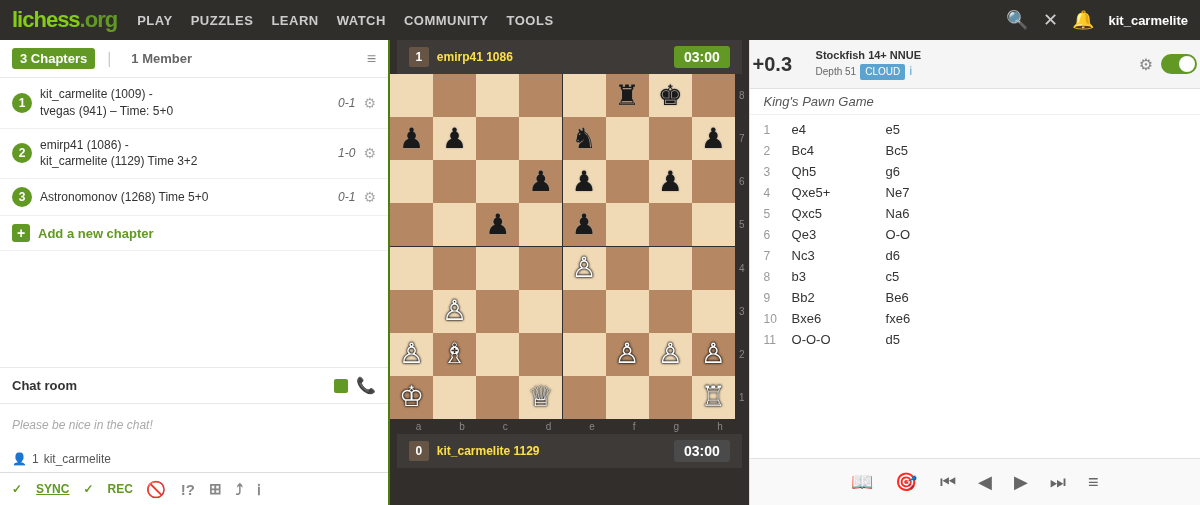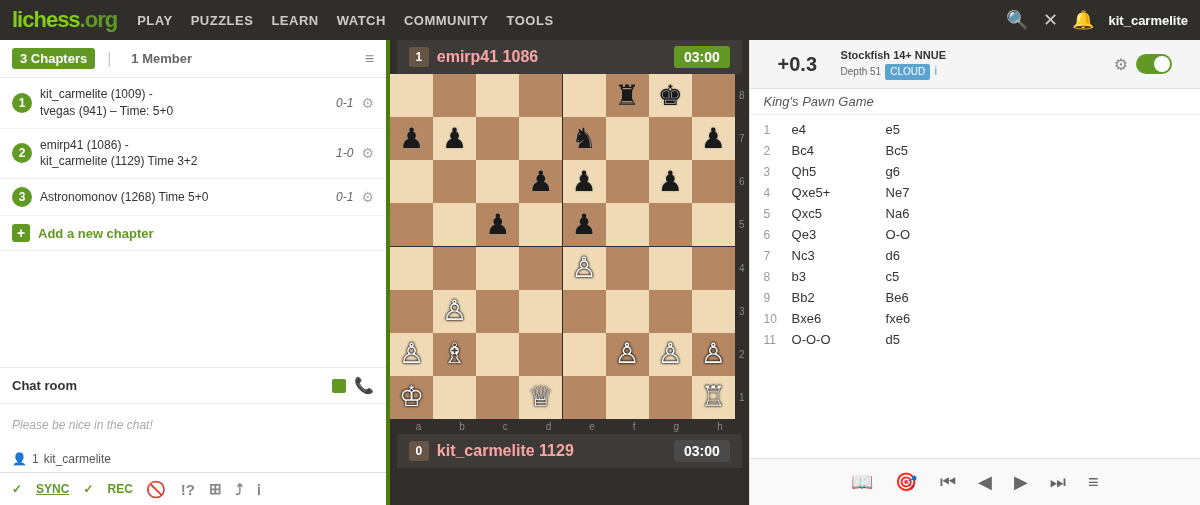--- a/index.html
+++ b/index.html
@@ -47,21 +47,21 @@
     .main-content {
       display: flex;
       flex: 1;
       overflow: hidden;
     }
 
     
     .left-panel {
       width: 390px;
       background: #fff;
-      border-right: 4px solid #4d7c0f;
+      border-right: 2px solid #4d7c0f;
       display: flex;
       flex-direction: column;
       flex-shrink: 0;
     }
 
     .left-panel-tabs {
       display: flex;
       align-items: center;
       padding: 8px 12px;
       border-bottom: 1px solid #e8e8e8;
@@ -238,22 +238,22 @@
       font-size: 12px;
       font-weight: bold;
       width: 20px;
       height: 20px;
       display: flex;
       align-items: center;
       justify-content: center;
       border-radius: 2px;
     }
     .player-name {
-      color: #fca5a5;
-      font-size: 16px;
+      color: #fde047;
+      font-size: 12px;
       font-weight: 600;
       flex: 1;
     }
     .player-time {
       background: #629924;
       color: #fff;
       font-size: 14px;
       font-weight: bold;
       padding: 3px 10px;
       border-radius: 3px;
@@ -303,21 +303,21 @@
       background: #fff;
       display: flex;
       flex-direction: column;
       border-left: 1px solid #ddd;
       min-width: 320px;
     }
 
     .analysis-header {
       display: flex;
       align-items: center;
-      padding: 8px 28px;
+      padding: 8px 3px;
       background: #f5f5f5;
       border-bottom: 1px solid #e0e0e0;
       gap: 8px;
     }
     .eval-score {
       font-size: 20px;
       font-weight: bold;
       color: #333;
       min-width: 55px;
     }

